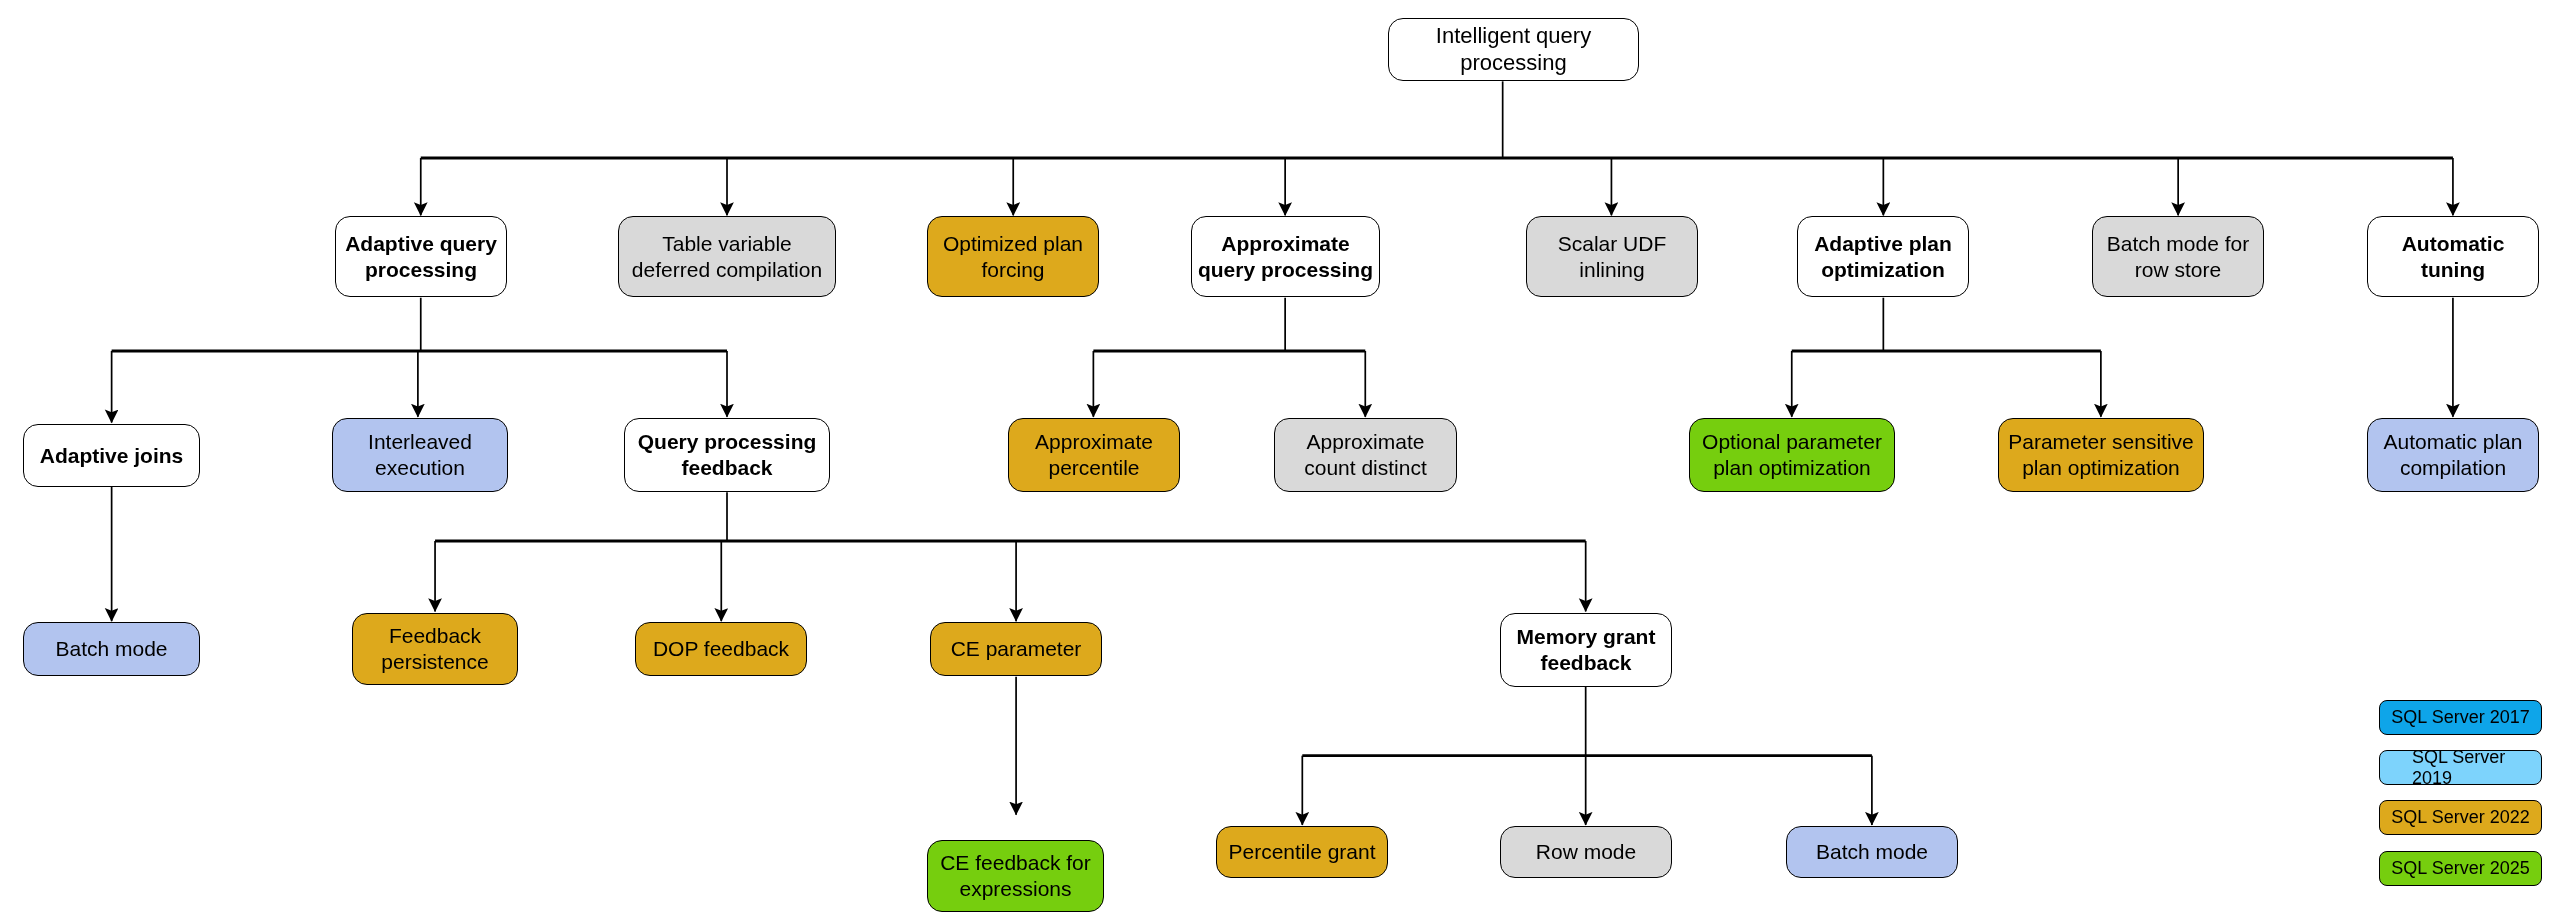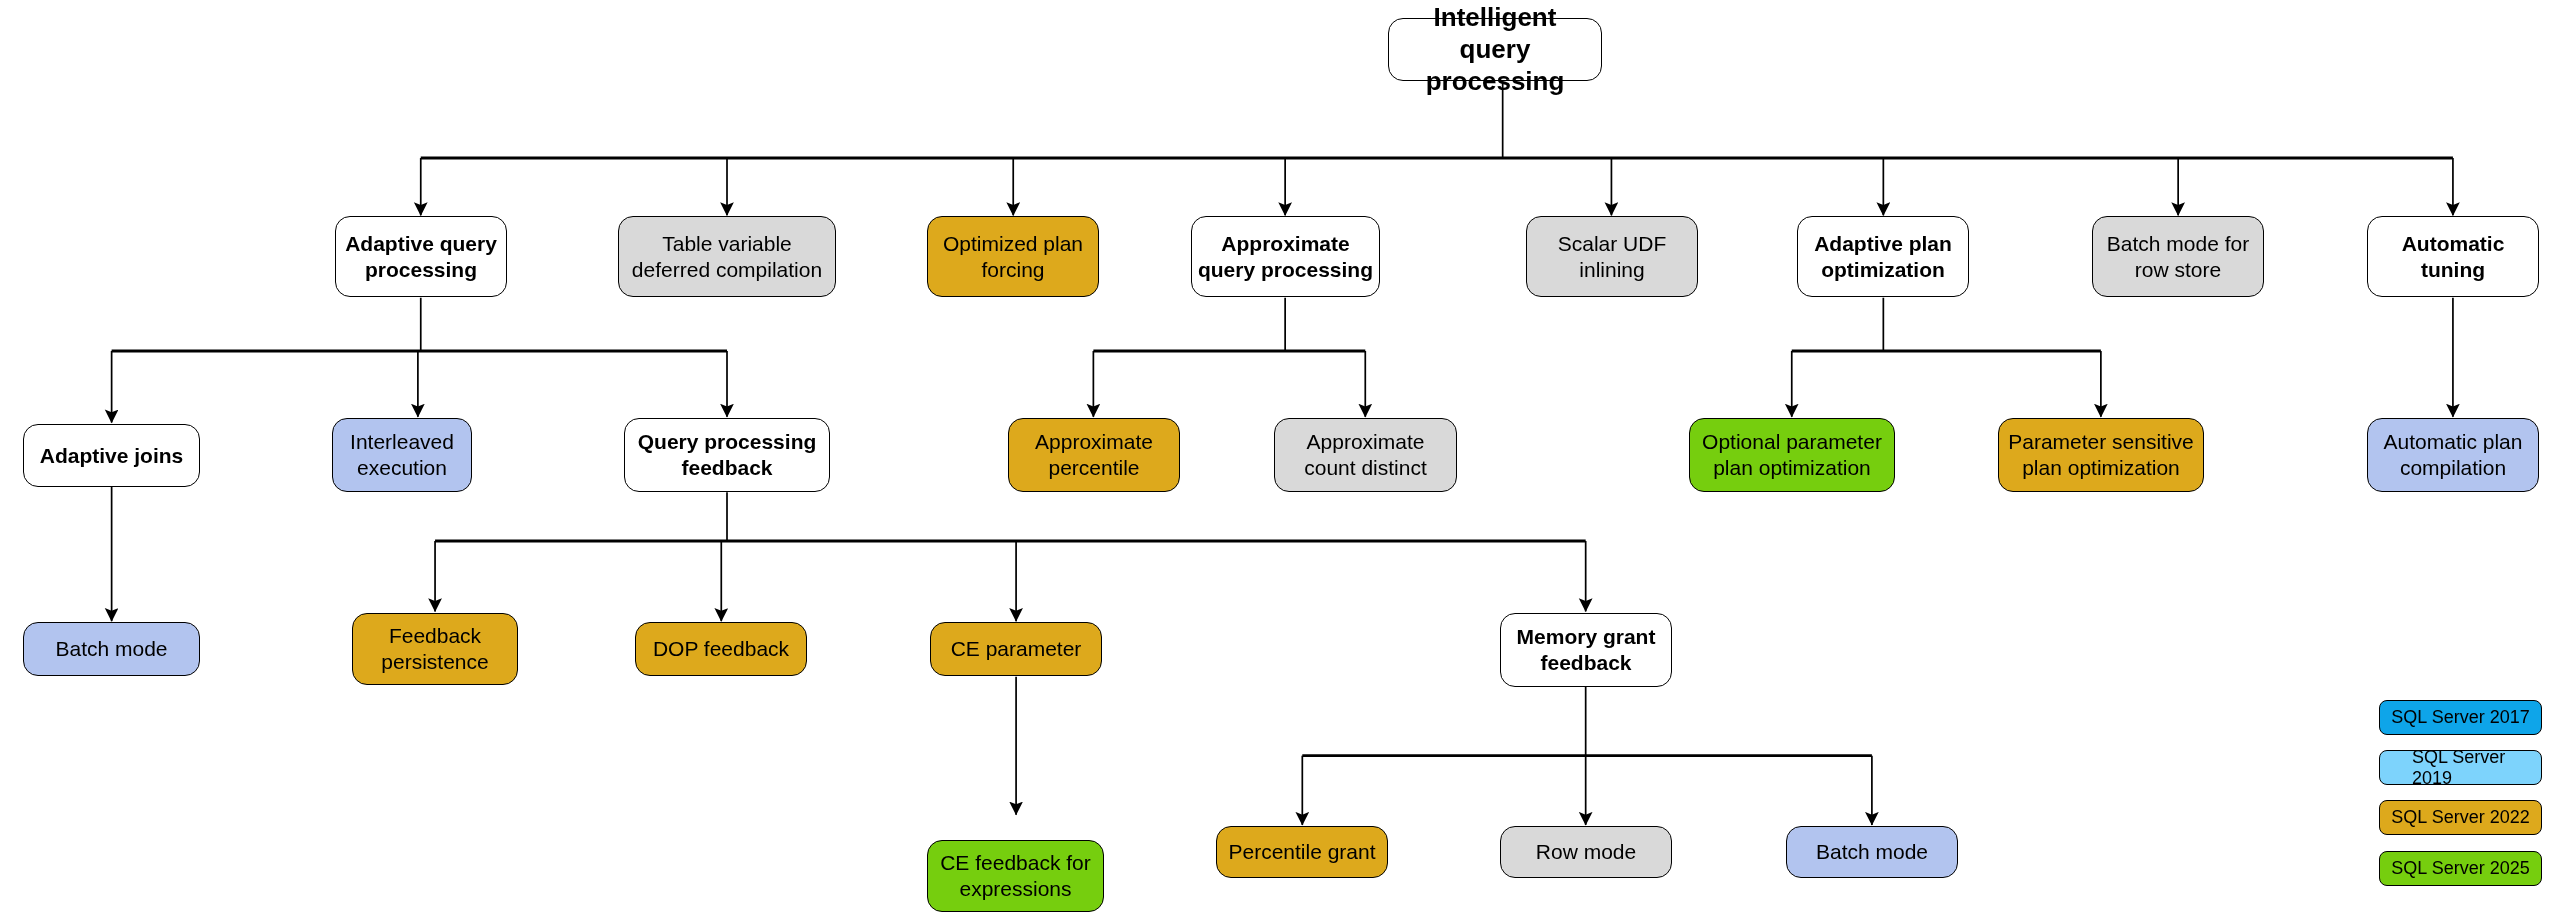--- a/index.html
+++ b/index.html
@@ -100,40 +100,40 @@
         <path d="M2770,945 L2770,1068" stroke-width="3" marker-end="url(#arrowhead)"></path>
         <path d="M1775,1182 L1775,1423" stroke-width="3" marker-end="url(#arrowhead)"></path>
         <path d="M2770,1200 L2770,1320" stroke-width="3"></path>
         <path d="M2275,1320 L3270,1320" stroke-width="5"></path>
         <path d="M2275,1320 L2275,1441" stroke-width="3" marker-end="url(#arrowhead)"></path>
         <path d="M2770,1320 L2770,1441" stroke-width="3" marker-end="url(#arrowhead)"></path>
         <path d="M3270,1320 L3270,1441" stroke-width="3" marker-end="url(#arrowhead)"></path>
       </g>
   </svg>
   <div id="nodes">
-      <div class="node white root" style="left: 1388px; top: 18.3px; width: 214px; height: 63px; font-size: 26px; font-weight: bold;">Intelligent query
+      <div class="node white root" style="left: 1388px; top: 18.3px; width: 251px; height: 63px; font-size: 22px; font-weight: normal;">Intelligent query
 processing</div>
       <div class="node white" style="left: 335px; top: 216px; width: 172px; height: 81px; font-size: 21px; font-weight: bold;">Adaptive query
 processing</div>
       <div class="node grey" style="left: 618px; top: 216px; width: 218px; height: 81px; font-size: 21px; font-weight: normal;">Table variable
 deferred compilation</div>
       <div class="node orange" style="left: 927px; top: 216px; width: 172px; height: 81px; font-size: 21px; font-weight: normal;">Optimized plan
 forcing</div>
       <div class="node white" style="left: 1191px; top: 216px; width: 189px; height: 81px; font-size: 21px; font-weight: bold;">Approximate
 query processing</div>
       <div class="node grey" style="left: 1526px; top: 216px; width: 172px; height: 81px; font-size: 21px; font-weight: normal;">Scalar UDF
 inlining</div>
       <div class="node white" style="left: 1797px; top: 216px; width: 172px; height: 81px; font-size: 21px; font-weight: bold;">Adaptive plan
 optimization</div>
       <div class="node grey" style="left: 2092px; top: 216px; width: 172px; height: 81px; font-size: 21px; font-weight: normal;">Batch mode for
 row store</div>
       <div class="node white" style="left: 2367px; top: 216px; width: 172px; height: 81px; font-size: 21px; font-weight: bold;">Automatic
 tuning</div>
       <div class="node white" style="left: 23px; top: 424px; width: 177px; height: 63px; font-size: 21px; font-weight: bold;">Adaptive joins</div>
-      <div class="node blue" style="left: 332px; top: 418px; width: 140px; height: 74px; font-size: 21px; font-weight: normal;">Interleaved
+      <div class="node blue" style="left: 332px; top: 418px; width: 176px; height: 74px; font-size: 21px; font-weight: normal;">Interleaved
 execution</div>
       <div class="node white" style="left: 624px; top: 418px; width: 206px; height: 74px; font-size: 21px; font-weight: bold;">Query processing
 feedback</div>
       <div class="node orange" style="left: 1008px; top: 418px; width: 172px; height: 74px; font-size: 21px; font-weight: normal;">Approximate
 percentile</div>
       <div class="node grey" style="left: 1274px; top: 418px; width: 183px; height: 74px; font-size: 21px; font-weight: normal;">Approximate
 count distinct</div>
       <div class="node green" style="left: 1689px; top: 418px; width: 206px; height: 74px; font-size: 21px; font-weight: normal;">Optional parameter
 plan optimization</div>
       <div class="node orange" style="left: 1998px; top: 418px; width: 206px; height: 74px; font-size: 21px; font-weight: normal;">Parameter sensitive

